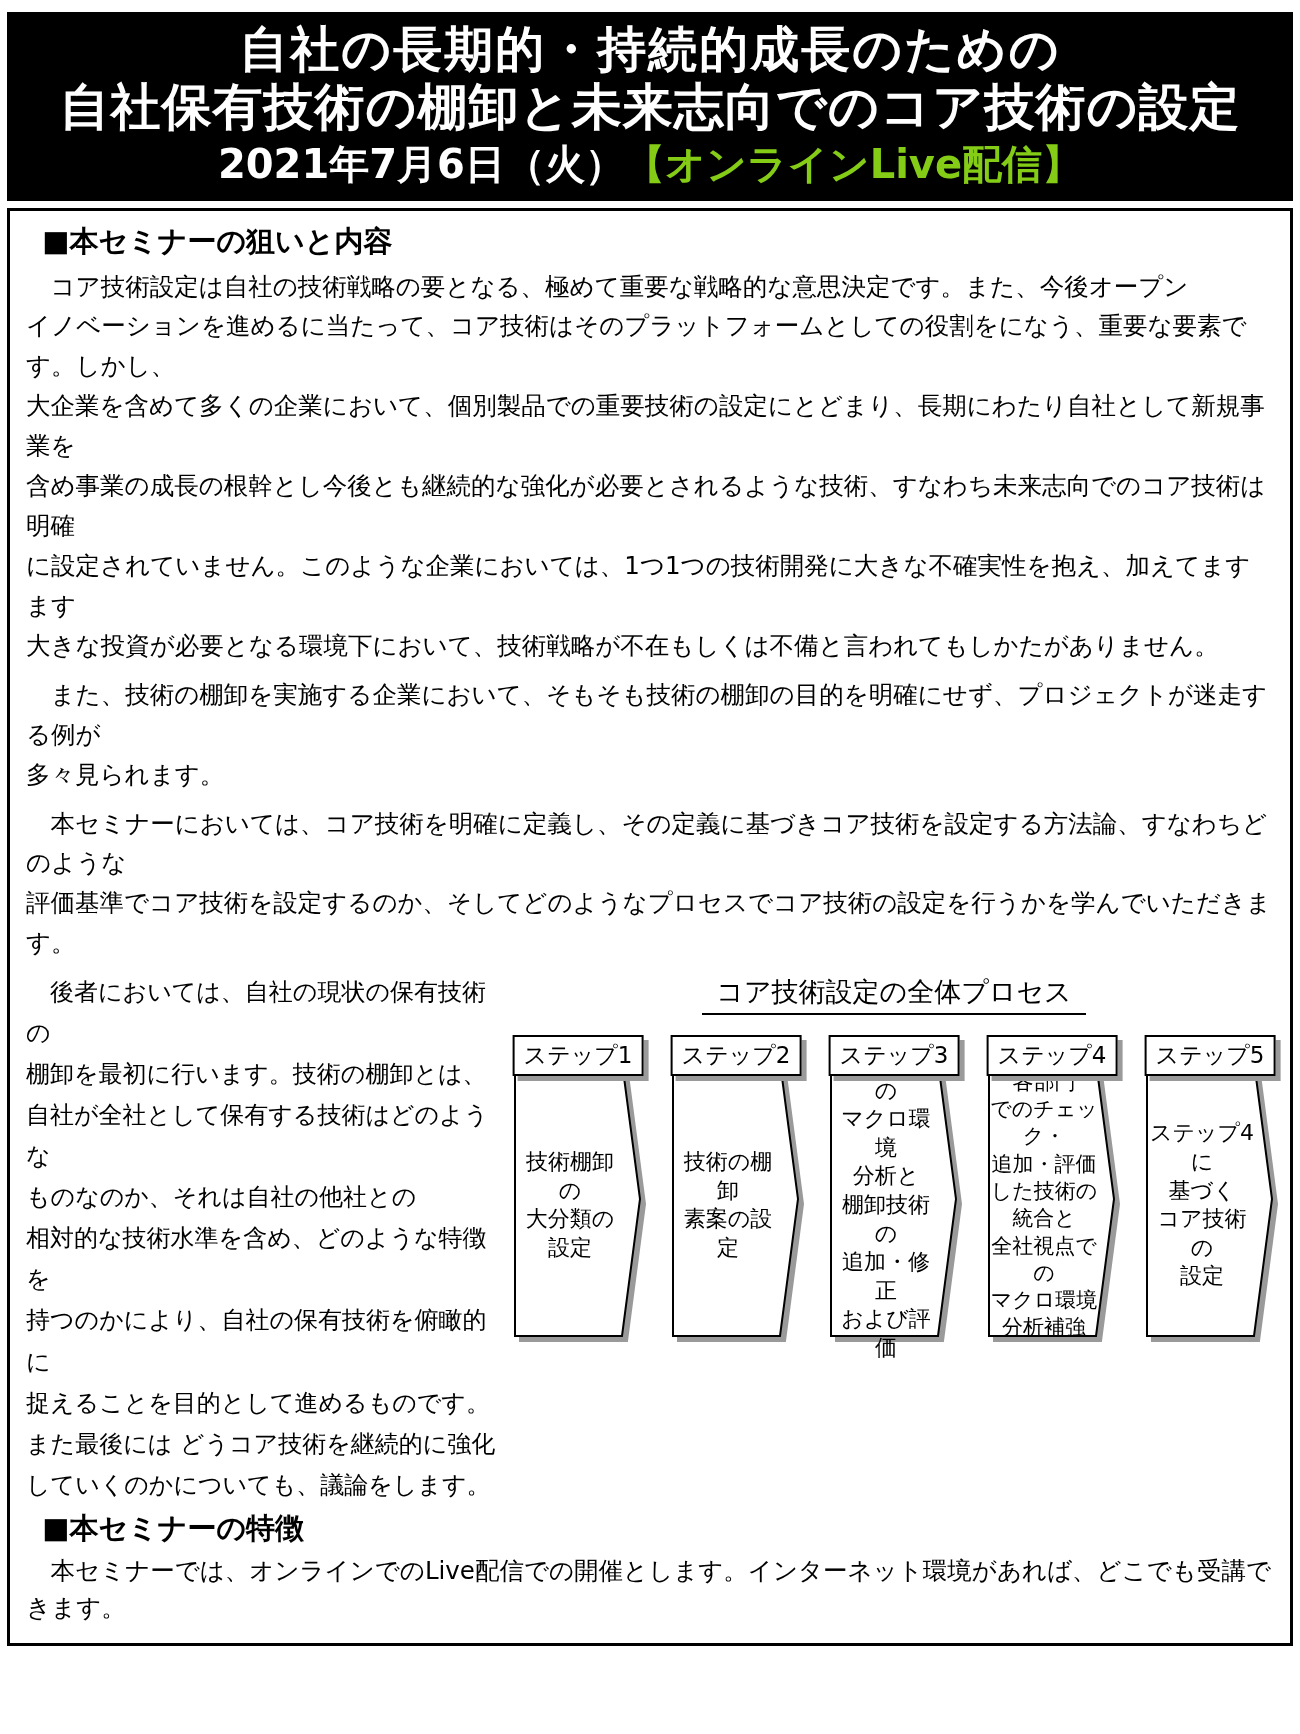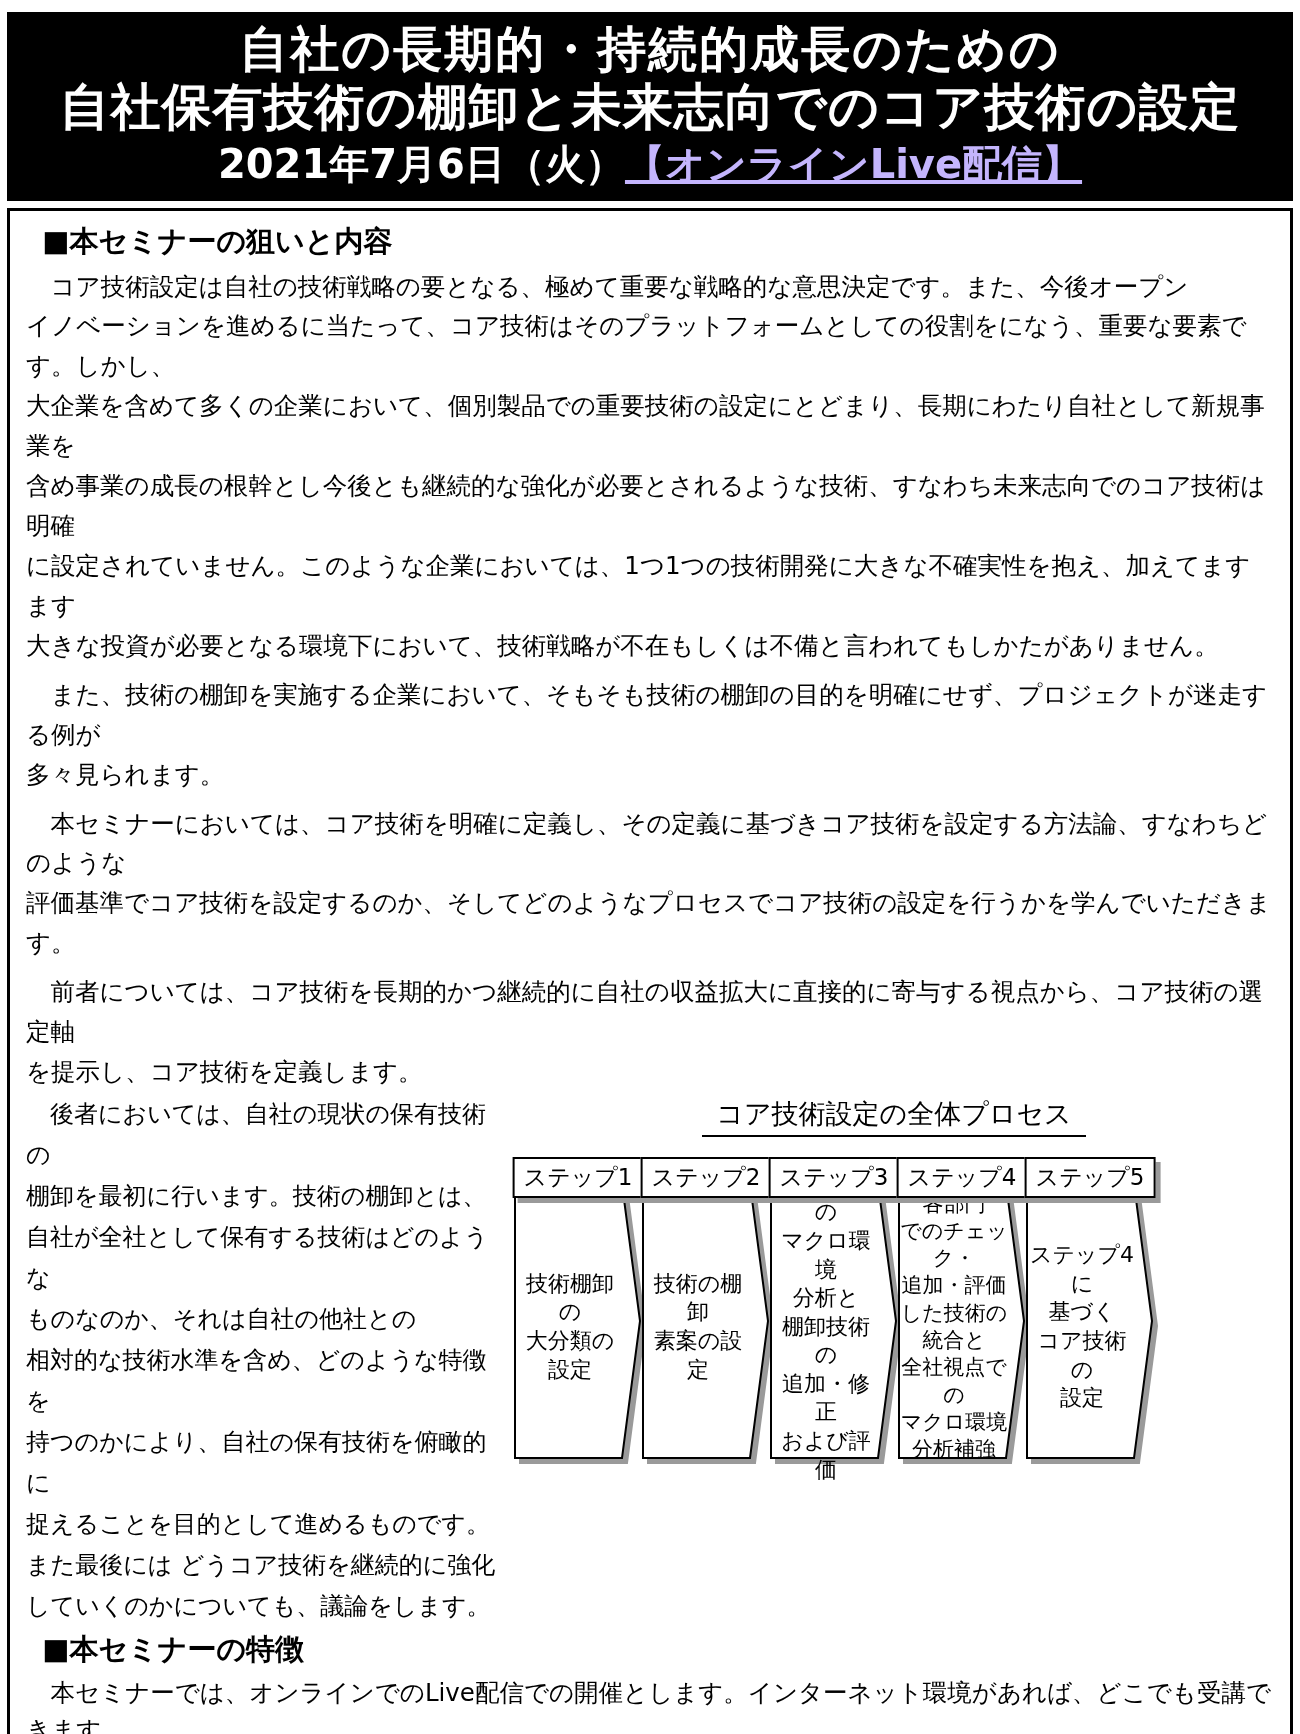--- a/index.html
+++ b/index.html
@@ -16,58 +16,56 @@
   .mainbox { border:3px solid #000; margin-top:7px; padding:8px 16px 6px; }
   h2.sec { font-size:29px; font-weight:bold; line-height:1.3; margin:4px 16px 6px; }
   .para { font-size:24.5px; line-height:1.63; white-space:pre-line; margin-bottom:9px; }
   .split { display:flex; align-items:flex-start; }
   .leftcol { width:482px; font-size:24px; line-height:1.71; white-space:pre-line; flex:none; }
 
   
   .process { flex:1; padding-left:6px; }
   .process-title { width:fit-content; margin:2px auto 20px; font-size:27px; font-weight:normal;
                    border-bottom:2px solid #000; padding:0 14px 3px; }
-  .steps { display:flex; }
+  .steps { display:flex; justify-content:space-between; }
   .step { position:relative; width:128px; height:302px; flex:none; }
   .step svg.body { position:absolute; left:0; top:26px; width:128px; height:276px;
                    filter:drop-shadow(5px 5px 0 #9a9a9a); }
   .step-label { position:absolute; top:0; left:50%; transform:translateX(-50%);
                 background:#fff; border:2px solid #000; box-shadow:5px 5px 0 #9a9a9a;
                 font-size:23px; padding:3px 9px; white-space:nowrap; z-index:2; }
   .step-text { position:absolute; left:2px; right:18px; top:46px; bottom:8px;
                display:flex; align-items:center; justify-content:center;
                text-align:center; font-size:22px; line-height:1.3; white-space:pre-line; z-index:1; }
 
   .feature-body { font-size:24.5px; line-height:1.5; white-space:pre-line; margin-bottom:10px; }
 </style>
 </head>
 <body>
 
 <div class="page">
 
   <div class="banner">
     <div class="t1">自社の長期的・持続的成長のための</div>
     <div class="t2">自社保有技術の棚卸と未来志向でのコア技術の設定</div>
-    <div class="t3"><span>2021年7月6日（火）</span><span style="color: #c4b5fd; text-decoration: underline;">【オンラインLive配信】</span></div>
+    <div class="t3"><span>2021年7月6日（火）</span><span style="color: #84cc16;">【オンラインLive配信】</span></div>
   </div>
 
   <div class="mainbox">
     <h2 class="sec">■本セミナーの狙いと内容</h2>
     <div class="para">　コア技術設定は自社の技術戦略の要となる、極めて重要な戦略的な意思決定です。また、今後オープン
 イノベーションを進めるに当たって、コア技術はそのプラットフォームとしての役割をになう、重要な要素です。しかし、
 大企業を含めて多くの企業において、個別製品での重要技術の設定にとどまり、長期にわたり自社として新規事業を
 含め事業の成長の根幹とし今後とも継続的な強化が必要とされるような技術、すなわち未来志向でのコア技術は明確
 に設定されていません。このような企業においては、1つ1つの技術開発に大きな不確実性を抱え、加えてますます
 大きな投資が必要となる環境下において、技術戦略が不在もしくは不備と言われてもしかたがありません。</div>
     <div class="para">　また、技術の棚卸を実施する企業において、そもそも技術の棚卸の目的を明確にせず、プロジェクトが迷走する例が
 多々見られます。</div>
     <div class="para">　本セミナーにおいては、コア技術を明確に定義し、その定義に基づきコア技術を設定する方法論、すなわちどのような
 評価基準でコア技術を設定するのか、そしてどのようなプロセスでコア技術の設定を行うかを学んでいただきます。</div>
-    <div class="para" style="margin-bottom:2px;">　前者については、コア技術を長期的かつ継続的に自社の収益拡大に直接的に寄与する視点から、コア技術の選定軸
-を提示し、コア技術を定義します。</div>
 
     <div class="split">
       <div class="leftcol">　後者においては、自社の現状の保有技術の
 棚卸を最初に行います。技術の棚卸とは、
 自社が全社として保有する技術はどのような
 ものなのか、それは自社の他社との
 相対的な技術水準を含め、どのような特徴を
 持つのかにより、自社の保有技術を俯瞰的に
 捉えることを目的として進めるものです。
 また最後には どうコア技術を継続的に強化

